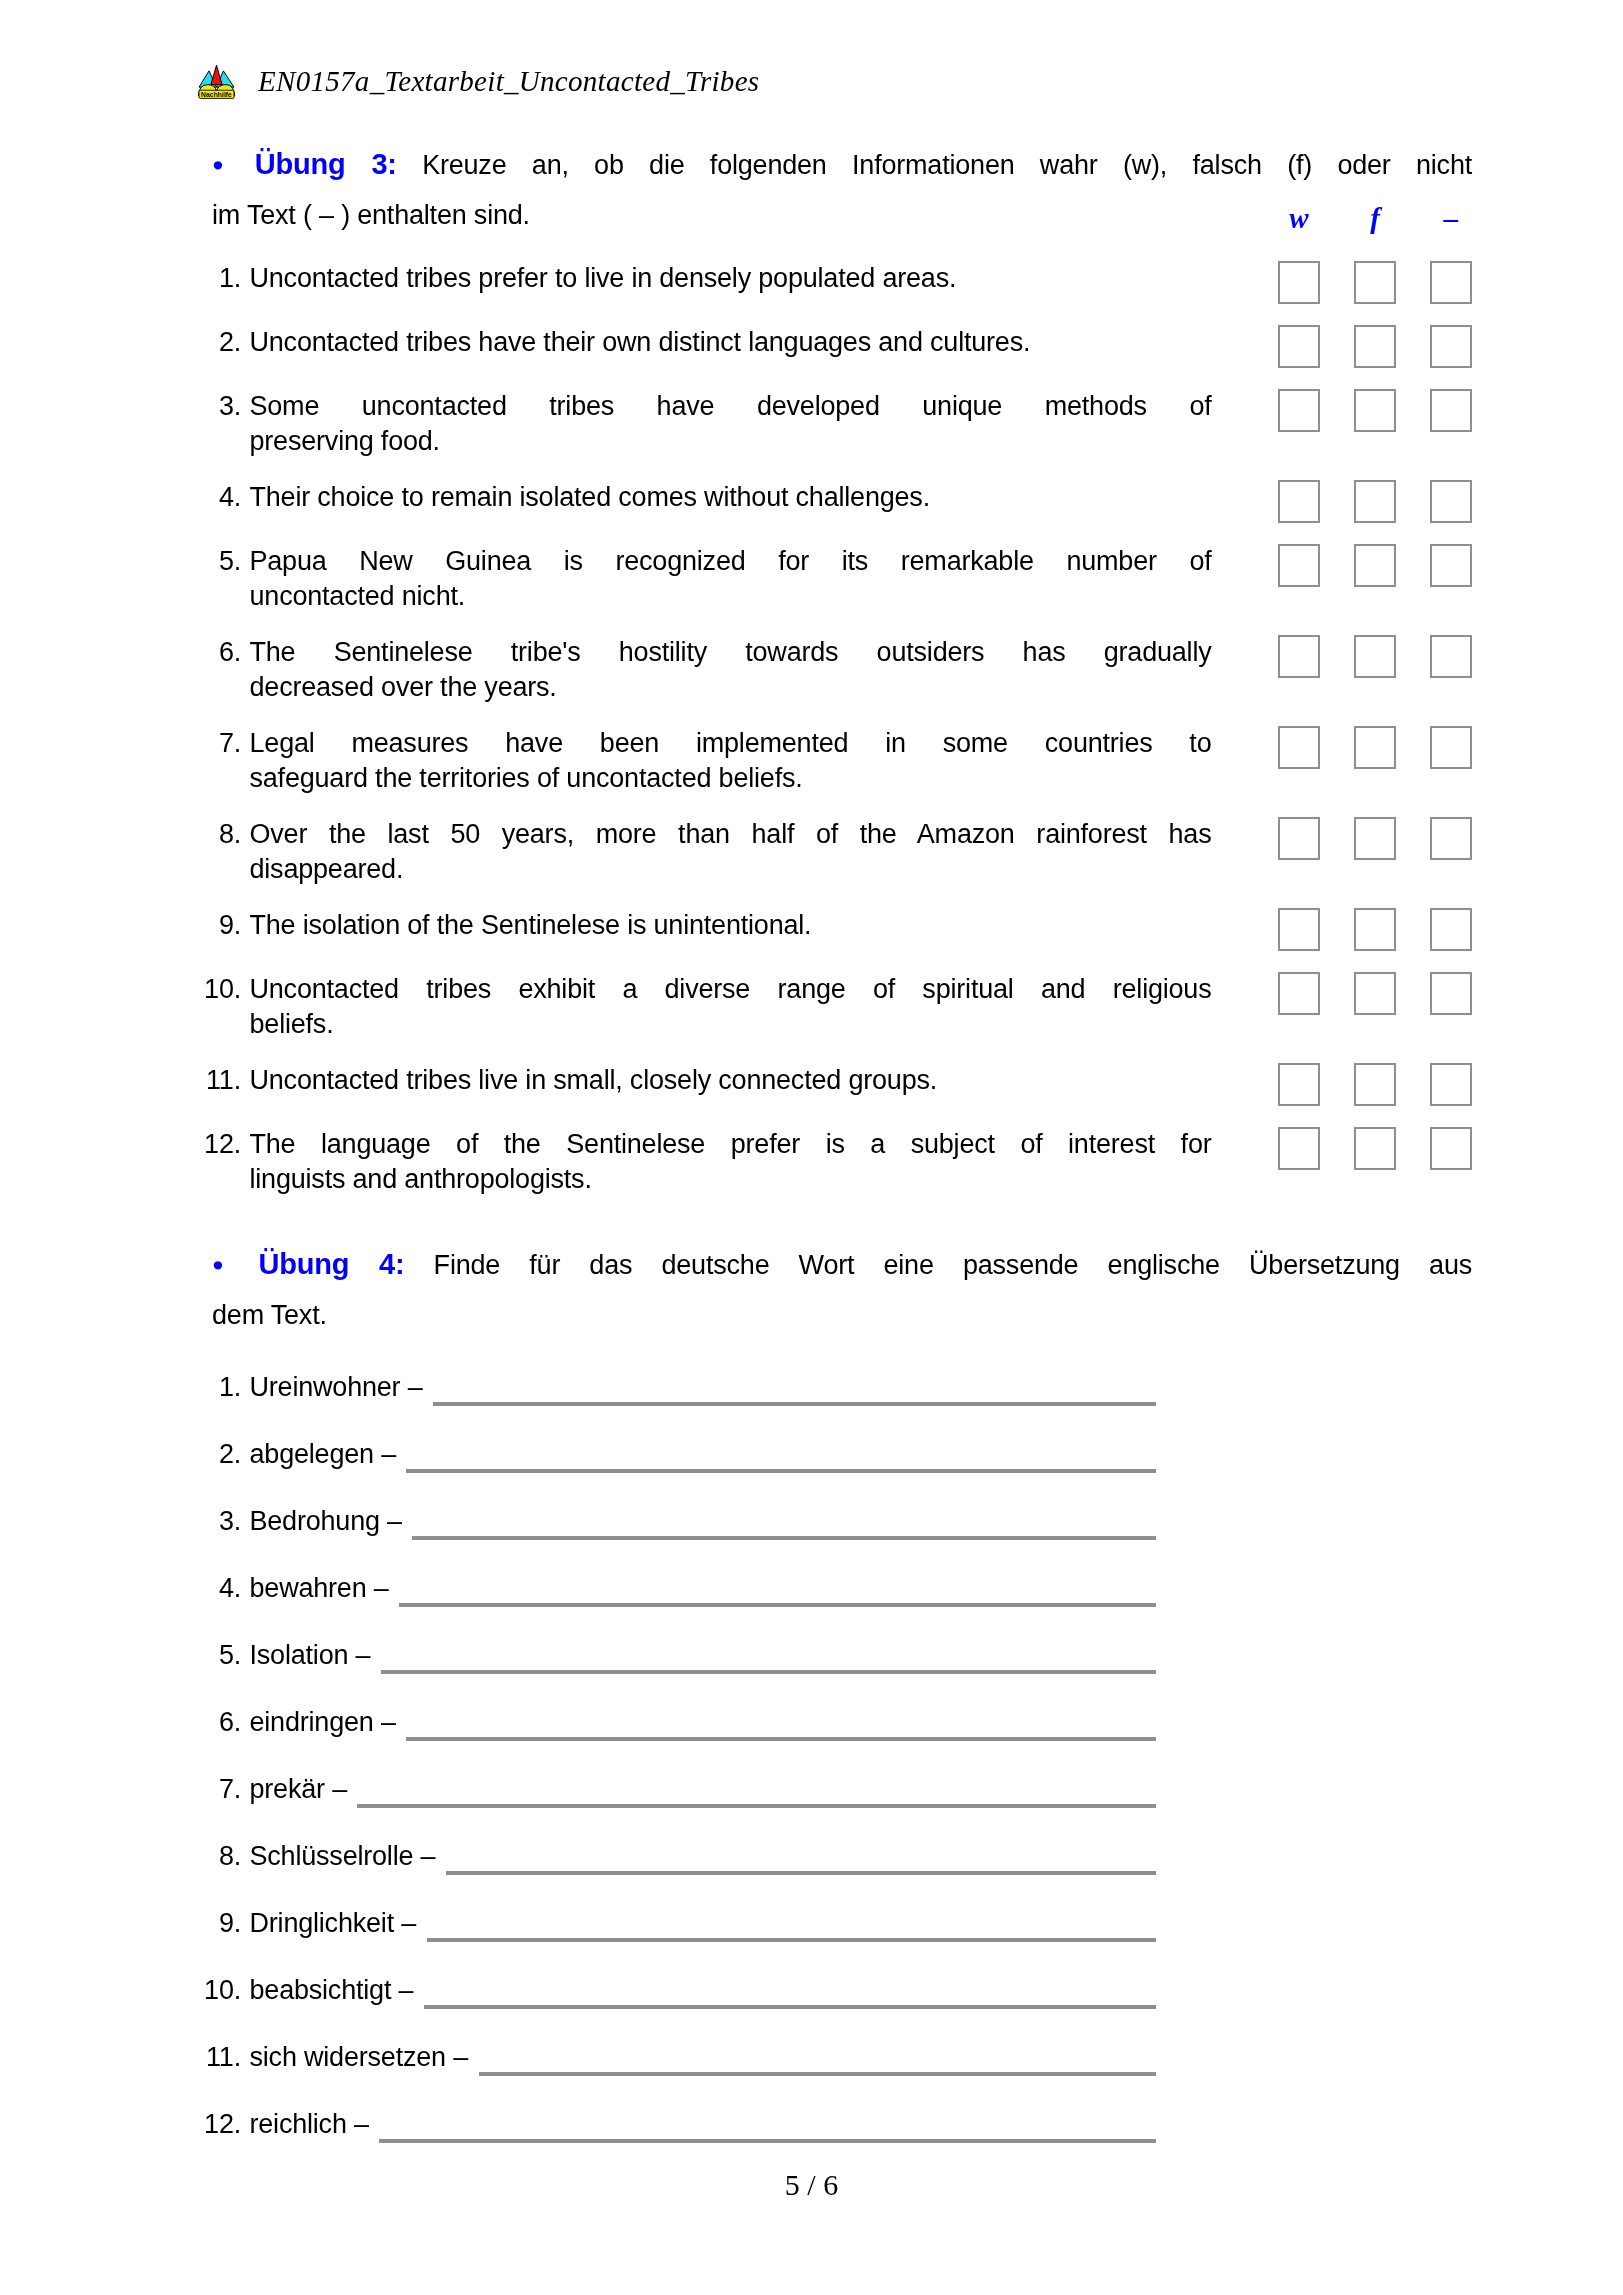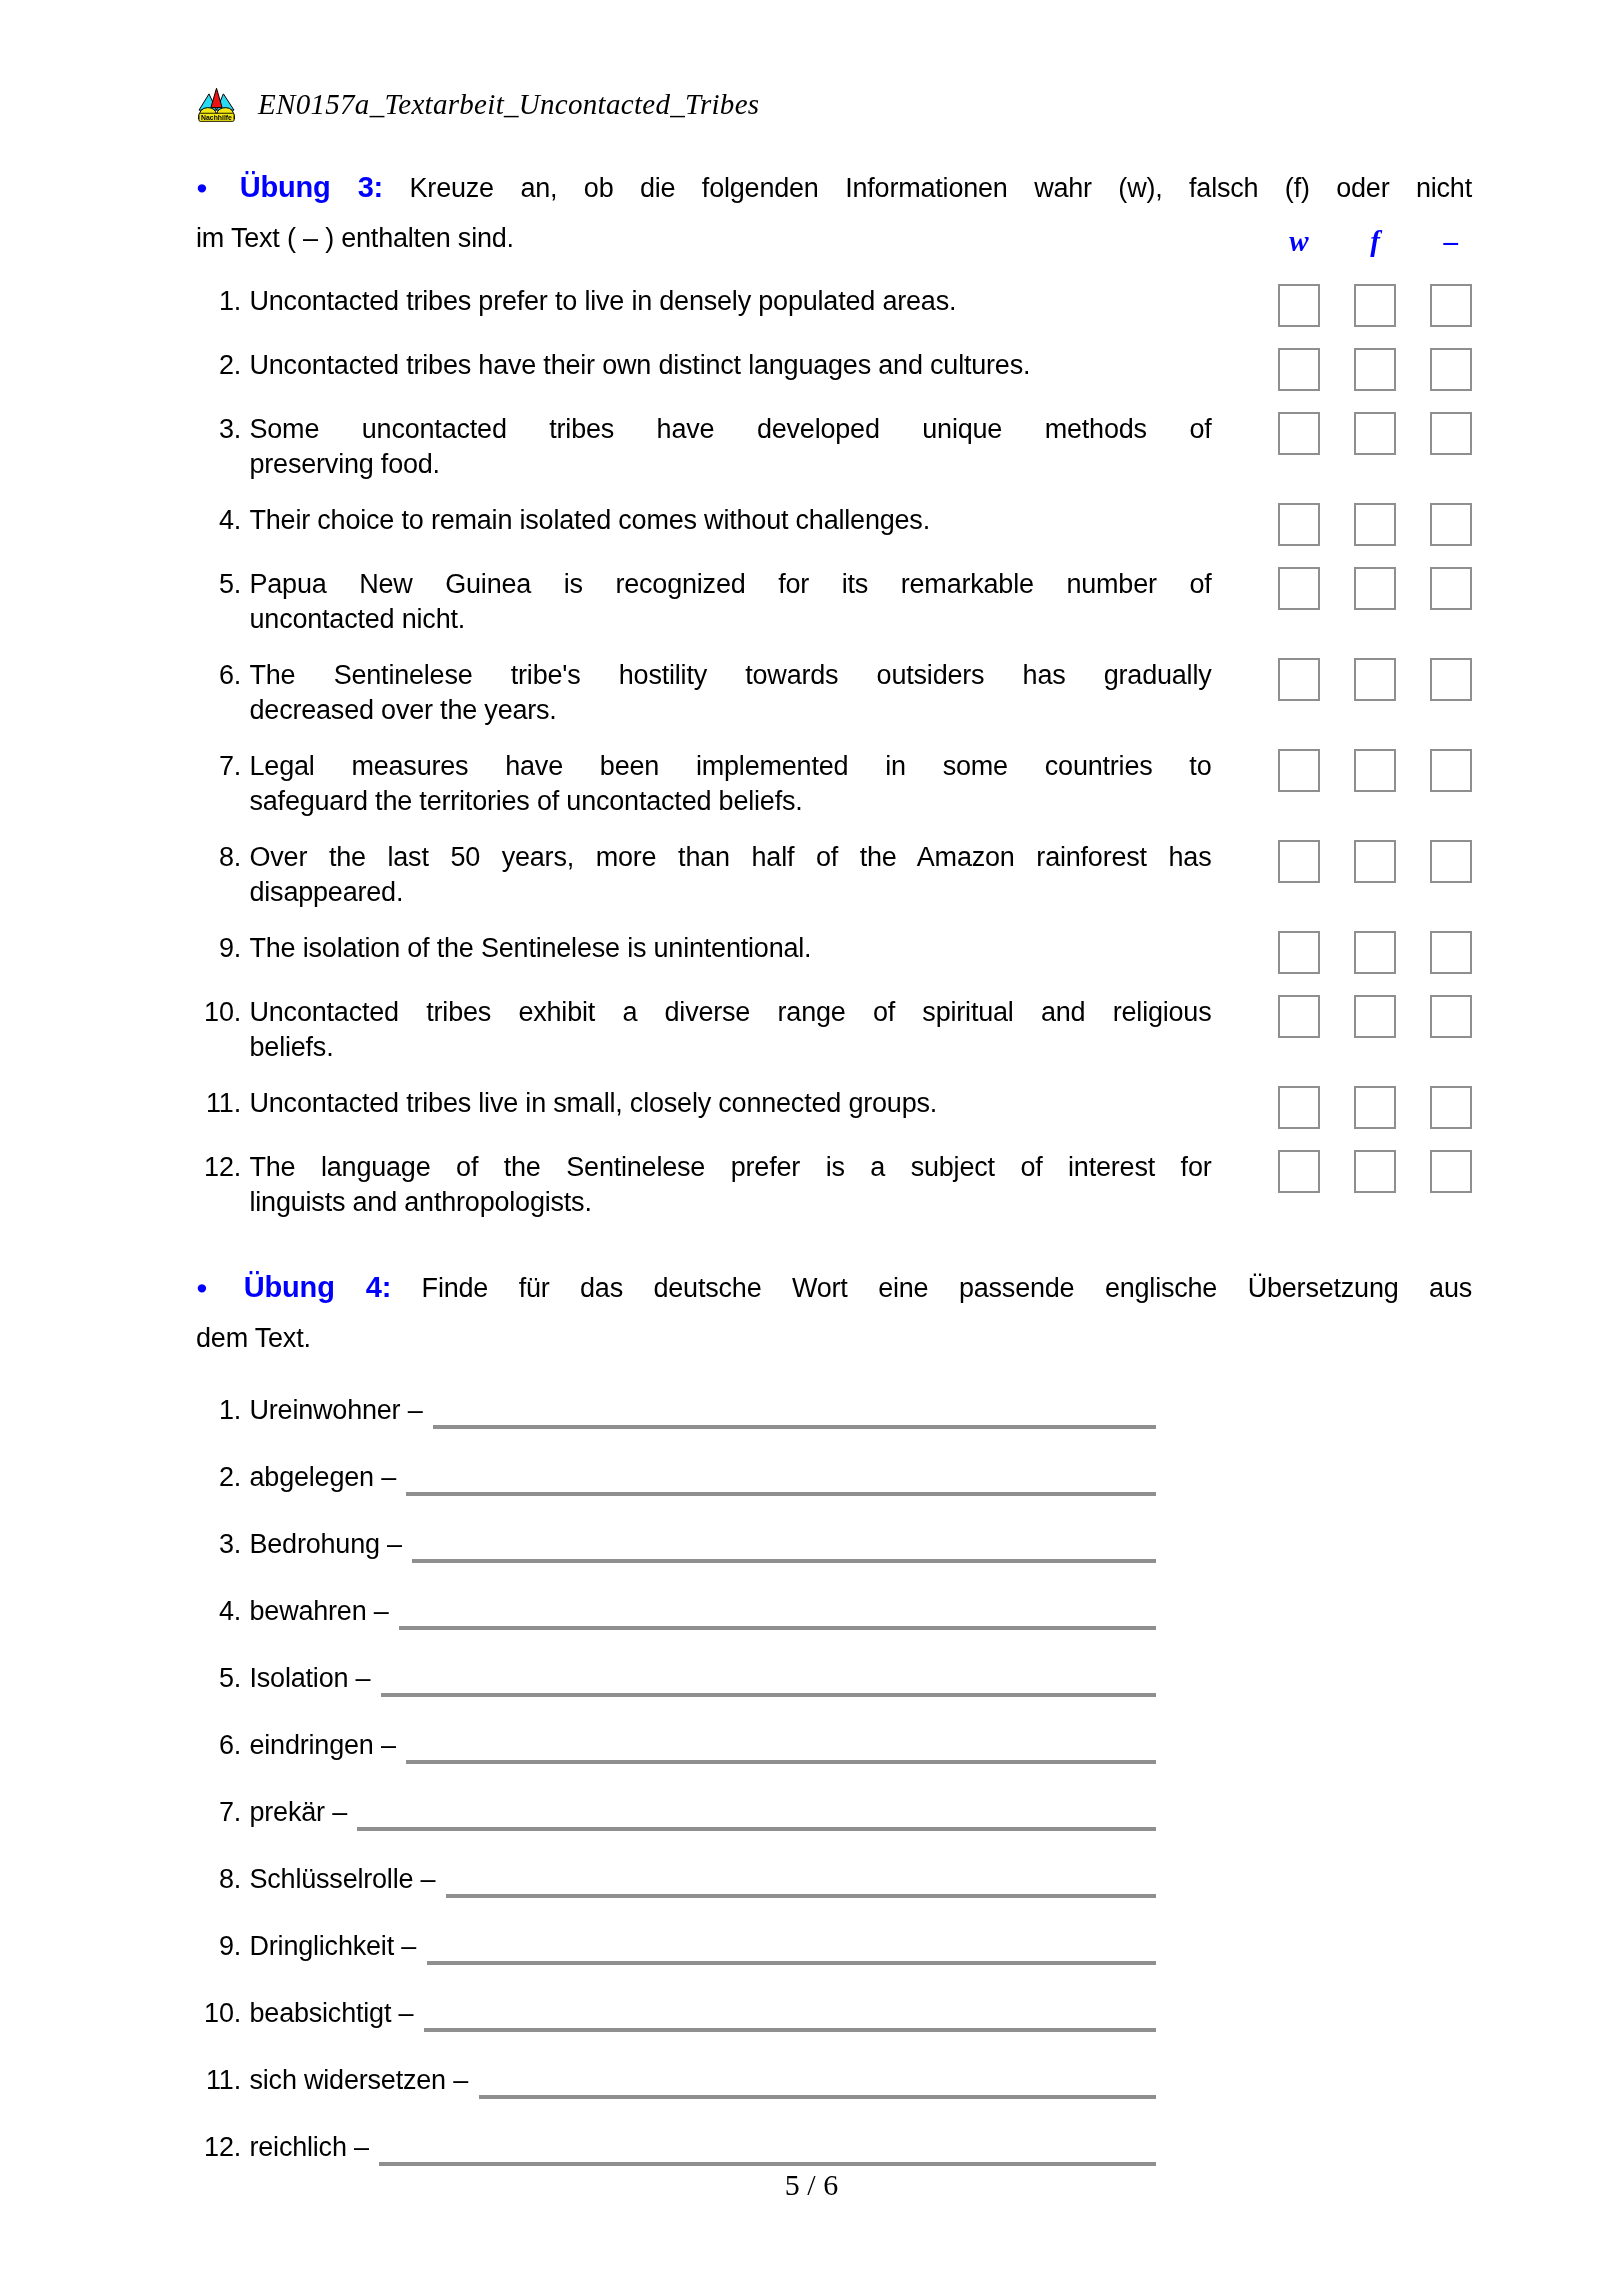--- a/index.html
+++ b/index.html
@@ -6,32 +6,32 @@
     --accent:#0000ff;
     --box-border:#8f8f8f;
     --blank-line:#8f8f8f;
   }
   html,body{margin:0;padding:0;}
   body{
     width:1623px;height:2295px;background:#ffffff;color:#000;
     font-family:"Liberation Sans",sans-serif;
     overflow:hidden;position:relative;
   }
-  .page{position:absolute;inset:0;padding:85px 151px 0 196px;box-sizing:border-box;}
+  .page{position:absolute;inset:0;padding:62px 151px 0 196px;box-sizing:border-box;}
 
   
   .header{display:flex;align-items:center;gap:21px;height:39px;margin-bottom:38px;}
   .logo{width:41px;height:35px;flex:none;}
   .header-title{
     font-family:"Liberation Serif",serif;font-style:italic;
     font-size:29px;letter-spacing:0.3px;white-space:nowrap;
   }
 
   
-  .instr{font-size:27px;line-height:50px;letter-spacing:-0.2px;}
+  .instr{font-size:27px;line-height:50px;letter-spacing:-0.2px;margin-left:16px;}
   .instr .line{text-align:left;}
   .just{text-align:justify;text-align-last:justify;}
   .bullet{color:var(--accent);font-size:19.6px;vertical-align:3.3px;padding-right:13px;}
   .ex-label{color:var(--accent);font-weight:bold;font-size:29px;}
 
   
   .cols-row{
     display:flex;gap:34px;width:194px;margin-left:auto;
     margin-top:-41px;margin-bottom:0;height:34px;align-items:flex-end;
   }

